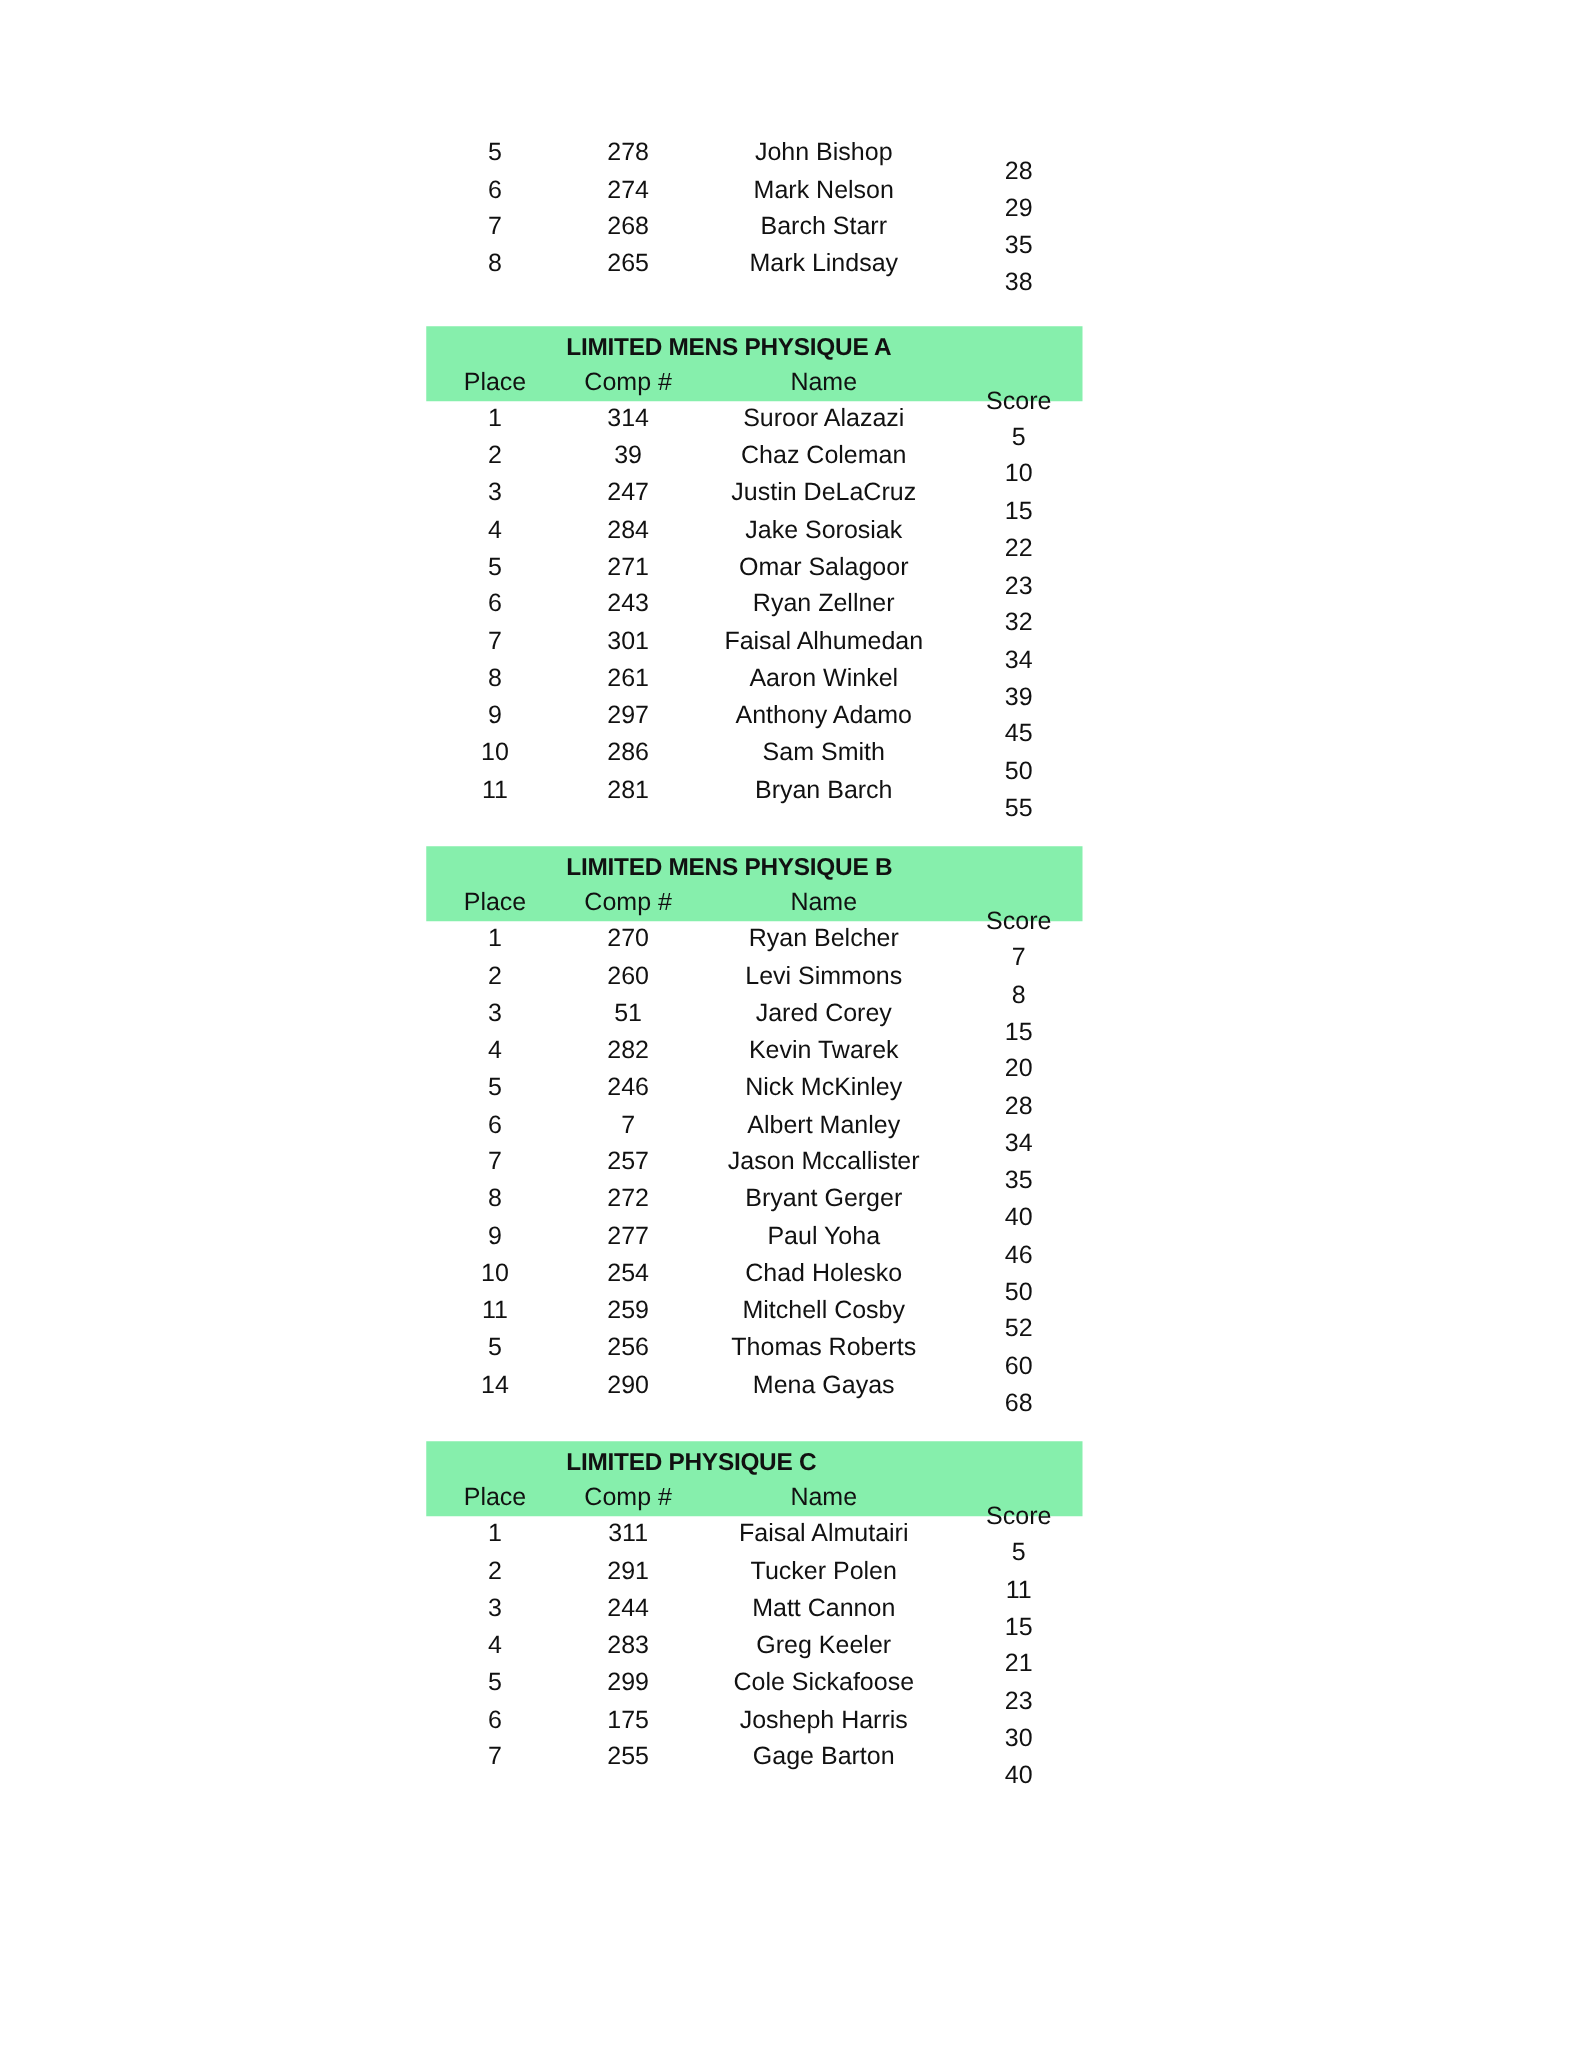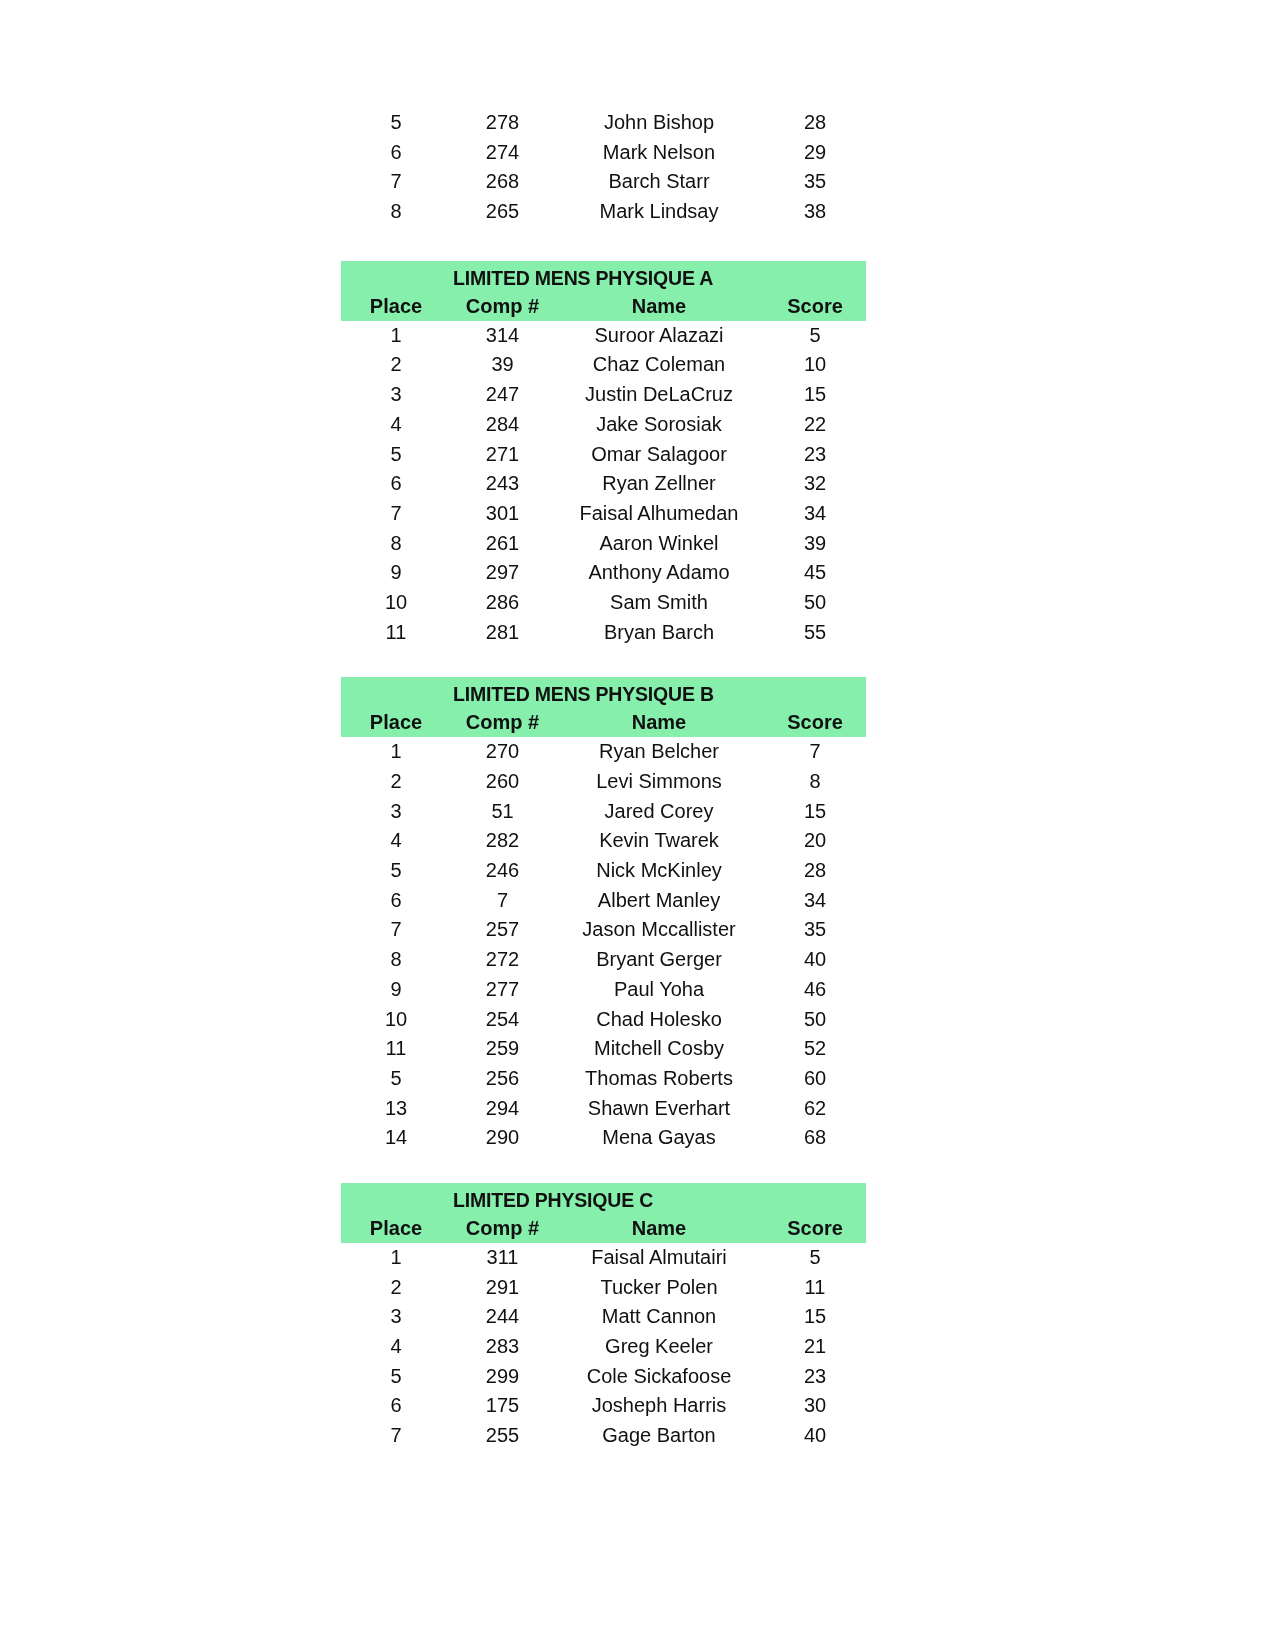--- a/index.html
+++ b/index.html
@@ -9,28 +9,28 @@
     color: #111111;
   }
   .page { position: absolute; left: 341px; top: 108px; width: 525px; }
   .row {
     height: 29.7px; line-height: 29.7px; display: flex; font-size: 20px;
   }
   .row > span { display: block; text-align: center; }
   .c-place { width: 110px; }
   .c-comp { width: 103px; }
   .c-name { width: 210px; }
-  .c-score { width: 102px; }
+  .c-score { width: 102px; margin-top: 15px; }
   .section { margin-top: 0; }
   .head-band { background: #86efac; }
   .head-title {
     height: 31px; line-height: 34px; font-weight: bold; font-size: 19.5px;
     padding-left: 112px; letter-spacing: -0.2px;
   }
-  .head-cols { font-weight: bold; height: 29px; line-height: 29px; }
+  .head-cols { font-weight: normal; height: 29px; line-height: 29px; }
   .gap { height: 30px; }
   .gap-top { height: 34px; }
 </style>
 </head>
 <body>
 
 <div class="page">
 
   <div class="section">
     <div class="row">
@@ -217,26 +217,20 @@
         <span class="c-name">Mitchell Cosby</span>
         <span class="c-score">52</span>
       </div>
     <div class="row">
         <span class="c-place">5</span>
         <span class="c-comp">256</span>
         <span class="c-name">Thomas Roberts</span>
         <span class="c-score">60</span>
       </div>
     <div class="row">
-        <span class="c-place">13</span>
-        <span class="c-comp">294</span>
-        <span class="c-name">Shawn Everhart</span>
-        <span class="c-score">62</span>
-      </div>
-    <div class="row">
         <span class="c-place">14</span>
         <span class="c-comp">290</span>
         <span class="c-name">Mena Gayas</span>
         <span class="c-score">68</span>
       </div>
   </div>
 
   <div class="gap"></div>
 
   <div class="section">

